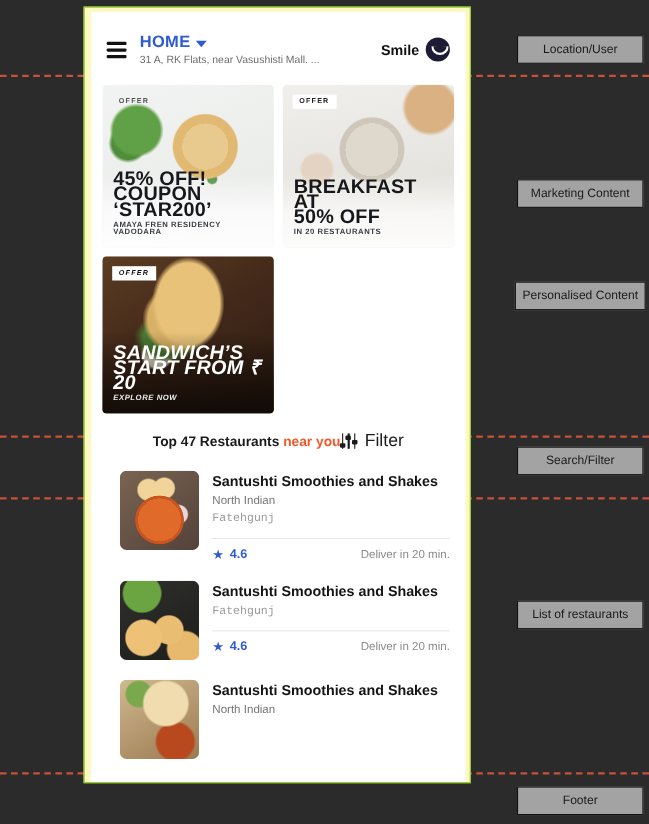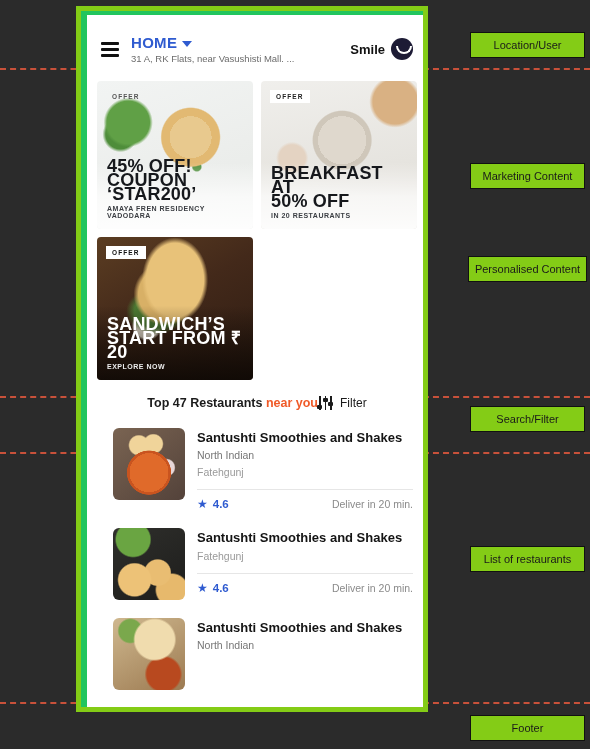--- a/index.html
+++ b/index.html
@@ -13,37 +13,37 @@
 
   
   .rule {
     position: absolute; left: 0; width: 590px; height: 0;
     border-top: 2px dashed #c8513a;
   }
 
   
   .anno {
     position: absolute;
-    background: #84cc16;
+    background: #a3a3a3;
     border: 1px solid #111;
     color: #1a1a1a;
     font-size: 11px;
     line-height: 24px;
     height: 26px;
     text-align: center;
     white-space: nowrap;
   }
 
   
   .phone {
     position: absolute;
     left: 76px; top: 6px;
     width: 352px; height: 706px;
-    background: #22c55e;
-    border: 5px solid #84cc16;
+    background: #fef9c3;
+    border: 1px solid #84cc16;
     overflow: hidden;
   }
   .screen {
     position: absolute; left: 6px; top: 4px;
     width: 340px; height: 700px;
     background: #ffffff;
     overflow: hidden;
   }
 
   
@@ -70,21 +70,21 @@
     width: 12px; height: 6px;
     border: 2px solid #fff; border-top: none;
     border-radius: 0 0 12px 12px;
   }
 
   
   .promos { padding: 4px 10px 0 10px; display: grid; grid-template-columns: 1fr 1fr; gap: 8px; }
   .card {
     position: relative; height: 148px; border-radius: 4px; overflow: hidden;
   }
-  .card.tall { height: 143px; }
+  .card.tall { height: 143px; font-style: italic; }
   .offer-tag {
     position: absolute; left: 9px; top: 9px; z-index: 3;
     font-size: 6.5px; font-weight: bold; letter-spacing: 1.1px;
     padding: 3px 6px; color: #333;
   }
   .offer-tag.boxed { background: #fff; color: #222; }
   .offer-tag.plain { color: #555; }
   .offer-tag.dark-bg { background: #fff; color: #111; }
   .card-text { position: absolute; left: 10px; bottom: 10px; right: 8px; z-index: 3; }
   .card-title { font-size: 18px; font-weight: bold; line-height: 14px; letter-spacing: .2px; }
@@ -146,21 +146,21 @@
   .fright { display: flex; align-items: center; gap: 7px; cursor: pointer; }
   .sliders { width: 15px; height: 14px; position: relative; }
   .sliders i { position: absolute; top: 0; width: 1.5px; height: 14px; background: #1b1b1b; }
   .sliders i:nth-child(1) { left: 1px; }
   .sliders i:nth-child(2) { left: 6.5px; }
   .sliders i:nth-child(3) { left: 12px; }
   .sliders b { position: absolute; width: 5px; height: 3.5px; background: #1b1b1b; border-radius: 1px; }
   .sliders b:nth-child(4) { left: -0.7px; top: 9px; }
   .sliders b:nth-child(5) { left: 4.8px; top: 2px; }
   .sliders b:nth-child(6) { left: 10.3px; top: 6px; }
-  .flabel { font-size: 12px; color: #1b1b1b; }
+  .flabel { font-size: 16px; color: #1b1b1b; }
 
   
   .list { padding: 0 14px; }
   .row { display: flex; gap: 12px; padding: 6px 0 0 12px; }
   .thumb { width: 72px; height: 72px; border-radius: 6px; flex: none; overflow: hidden; }
   .th-a { background:
       radial-gradient(circle at 50% 62%, #e06a2a 0 34%, #c9541f 34% 38%, rgba(0,0,0,0) 39%),
       radial-gradient(circle at 36% 24%, #f0d49a 0 13%, rgba(0,0,0,0) 15%),
       radial-gradient(circle at 56% 22%, #f0d49a 0 13%, rgba(0,0,0,0) 15%),
       radial-gradient(circle at 74% 55%, #e8d7d8 0 12%, rgba(0,0,0,0) 14%),
@@ -173,21 +173,21 @@
       radial-gradient(circle at 28% 16%, #6aa542 0 21%, rgba(0,0,0,0) 23%),
       linear-gradient(150deg, #2f2f2c 0%, #1d1d1b 100%); }
   .th-c { background:
       radial-gradient(circle at 58% 30%, #f0dcae 0 30%, rgba(0,0,0,0) 33%),
       radial-gradient(circle at 24% 18%, #7aa84c 0 14%, rgba(0,0,0,0) 16%),
       radial-gradient(circle at 70% 78%, #b8491f 0 22%, rgba(0,0,0,0) 25%),
       linear-gradient(150deg, #cfb88f 0%, #9c7a51 100%); }
   .info { flex: 1; min-width: 0; padding-top: 2px; }
   .r-name { font-size: 13px; font-weight: bold; color: #141414; }
   .r-cuisine { font-size: 10.5px; color: #767676; margin-top: 4px; }
-  .r-area { font-size: 10.5px; color: #9a9a9a; margin-top: 5px; }
+  .r-area { font-size: 10.5px; color: #9a9a9a; margin-top: 5px; font-family: Liberation Mono, monospace; }
   .r-div { border-top: 1px solid #e6e6e6; margin-top: 11px; }
   .r-meta { display: flex; align-items: center; justify-content: space-between; margin-top: 8px; }
   .rating { display: flex; align-items: center; gap: 5px; }
   .star { color: #2f5bd0; font-size: 12px; line-height: 12px; }
   .rate-val { font-size: 11.5px; font-weight: bold; color: #2f5bd0; }
   .deliver { font-size: 10.5px; color: #8a8a8a; }
   .row + .row { margin-top: 12px; }
 </style>
 </head>
 <body>

